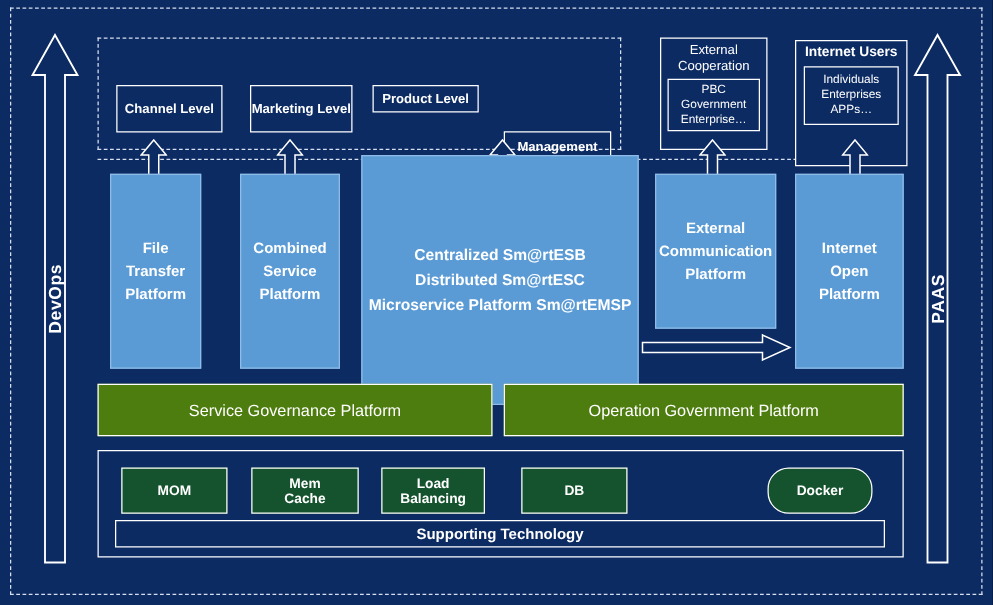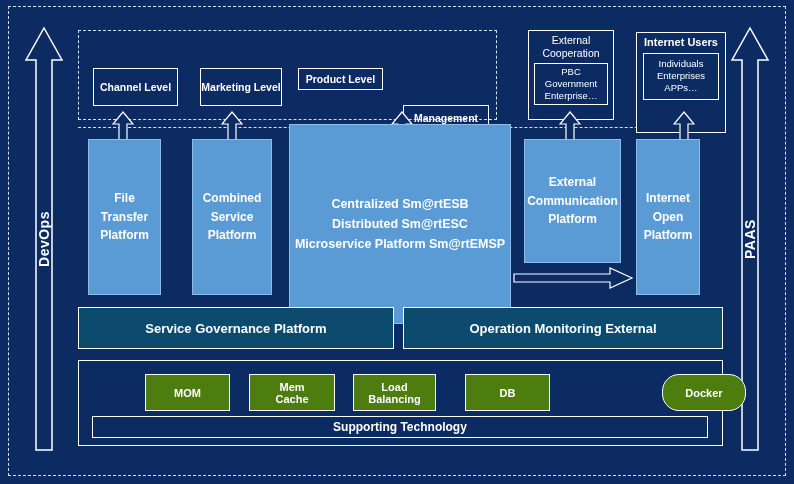--- a/index.html
+++ b/index.html
@@ -11,22 +11,22 @@
   .abs{position:absolute;box-sizing:border-box;}
   .dash{border:1px dashed #d7e0f0;}
   .box{
     border:1px solid #fff;display:flex;align-items:center;justify-content:center;
     text-align:center;white-space:pre-line;box-sizing:border-box;
   }
   .blue{background:#5b9bd5;border:1px solid #8fbce6;}
   .lvl{font-size:10.5px;font-weight:700;}
   .plat{font-size:12px;font-weight:600;line-height:1.55;}
   .plat-center{font-size:12.5px;font-weight:600;line-height:1.6;}
-  .gov{font-size:13px;font-weight:700;background:#0c4a6e;}
-  .tech{font-size:11px;font-weight:600;background:#4d7c0f;margin-left:48px;}
+  .gov{font-size:13px;font-weight:400;background:#4d7c0f;}
+  .tech{font-size:11px;font-weight:600;background:#14532d;}
   .support{font-size:12px;font-weight:700;background:#0c2b63;}
   .grp{flex-direction:column;justify-content:flex-start;background:#0c2b63;}
   .grp-title{font-size:10.5px;line-height:1.25;padding-top:3px;text-align:center;white-space:pre-line;}
   .grp-title.bold{font-weight:700;font-size:11px;}
   .member{font-size:9.5px;line-height:1.3;margin-top:3px;}
   .vlabel{
     position:absolute;left:50%;top:50%;
     transform:translate(-50%,-50%) rotate(-90deg);
     font-size:14px;font-weight:700;white-space:nowrap;letter-spacing:0.5px;
   }
@@ -110,34 +110,34 @@
 Platform</div>
   <div class="abs box blue plat" style="left:192px;top:139px;width:80px;height:156px;">Combined
 Service
 Platform</div>
   <div class="abs box blue plat-center" style="left:289px;top:124px;width:222px;height:200px;">Centralized Sm@rtESB
 Distributed Sm@rtESC
 Microservice Platform Sm@rtEMSP</div>
   <div class="abs box blue plat" style="left:524px;top:139px;width:97px;height:124px;">External
 Communication
 Platform</div>
-  <div class="abs box blue plat" style="left:636px;top:139px;width:64px;height:156px;">Internet
+  <div class="abs box blue plat" style="left:636px;top:139px;width:87px;height:156px;">Internet
 Open
 Platform</div>
 
   <div class="abs" style="left:512px;top:266px;">
     <span>
       <svg width="122" height="24" viewBox="0 0 122 24">
         <polygon points="2,8 98,8 98,2 120,12 98,22 98,16 2,16" fill="#0c2b63" stroke="#ffffff" stroke-width="1.2"></polygon>
       </svg>
     </span>
   </div>
 
   <div class="abs box gov" style="left:78px;top:307px;width:316px;height:42px;">Service Governance Platform</div>
-  <div class="abs box gov" style="left:403px;top:307px;width:320px;height:42px;">Operation Monitoring External</div>
+  <div class="abs box gov" style="left:403px;top:307px;width:320px;height:42px;">Operation Government Platform</div>
 
   <div class="abs box" style="left:78px;top:360px;width:645px;height:86px;background:#0c2b63;"></div>
   <div class="abs box tech" style="left:97px;top:374px;width:85px;height:37px;">MOM</div>
   <div class="abs box tech" style="left:201px;top:374px;width:86px;height:37px;">Mem
 Cache</div>
   <div class="abs box tech" style="left:305px;top:374px;width:83px;height:37px;">Load
 Balancing</div>
   <div class="abs box tech" style="left:417px;top:374px;width:85px;height:37px;">DB</div>
   <div class="abs box tech" style="left:614px;top:374px;width:84px;height:37px;border-radius:17px;">Docker</div>
   <div class="abs box support" style="left:92px;top:416px;width:616px;height:22px;">Supporting Technology</div>

